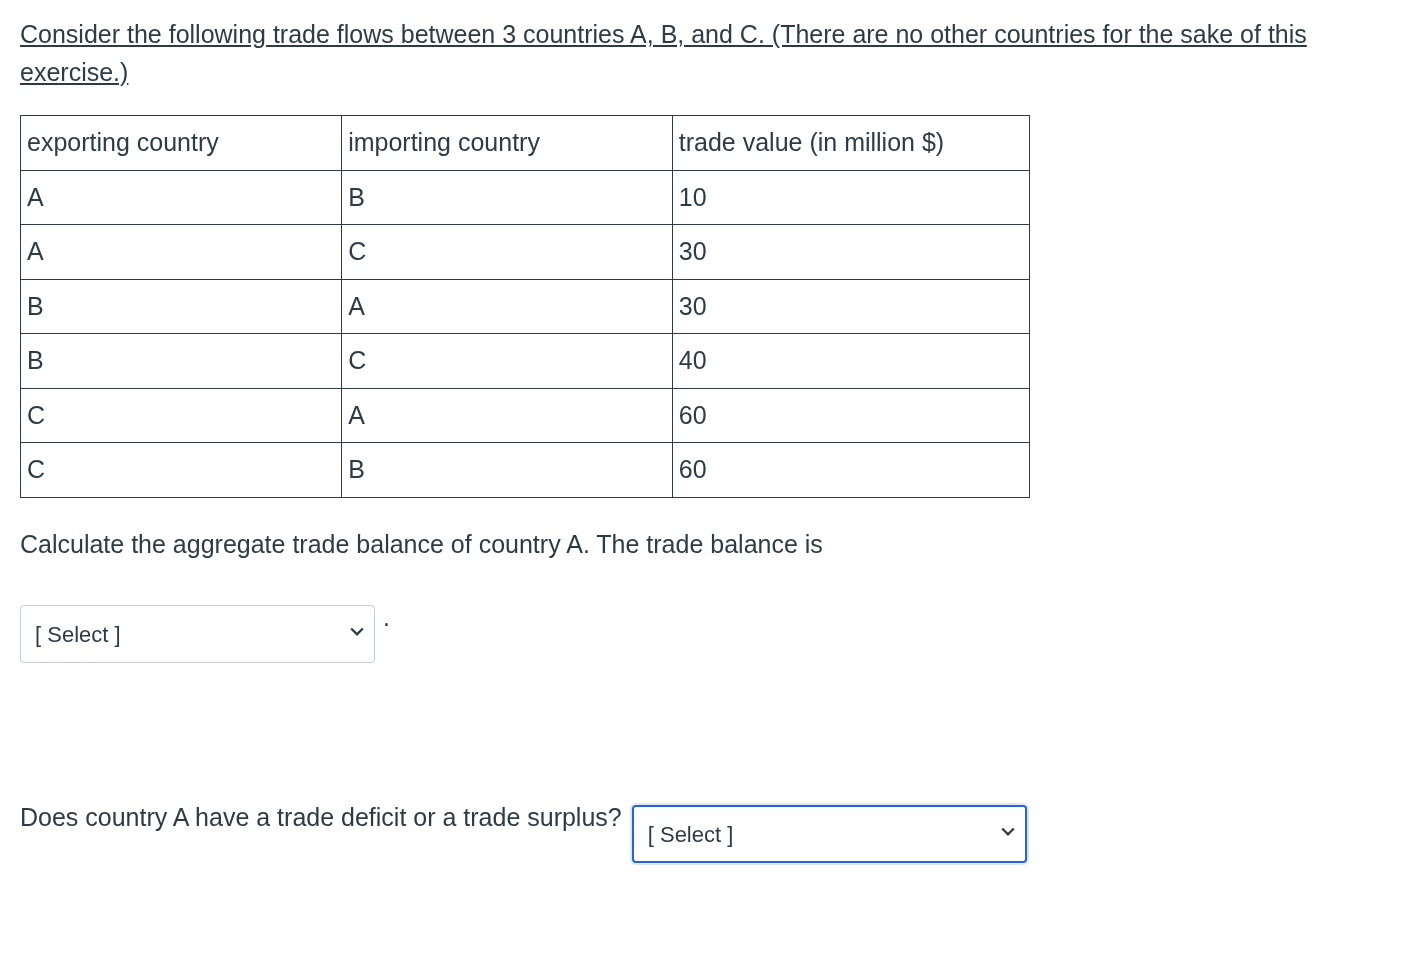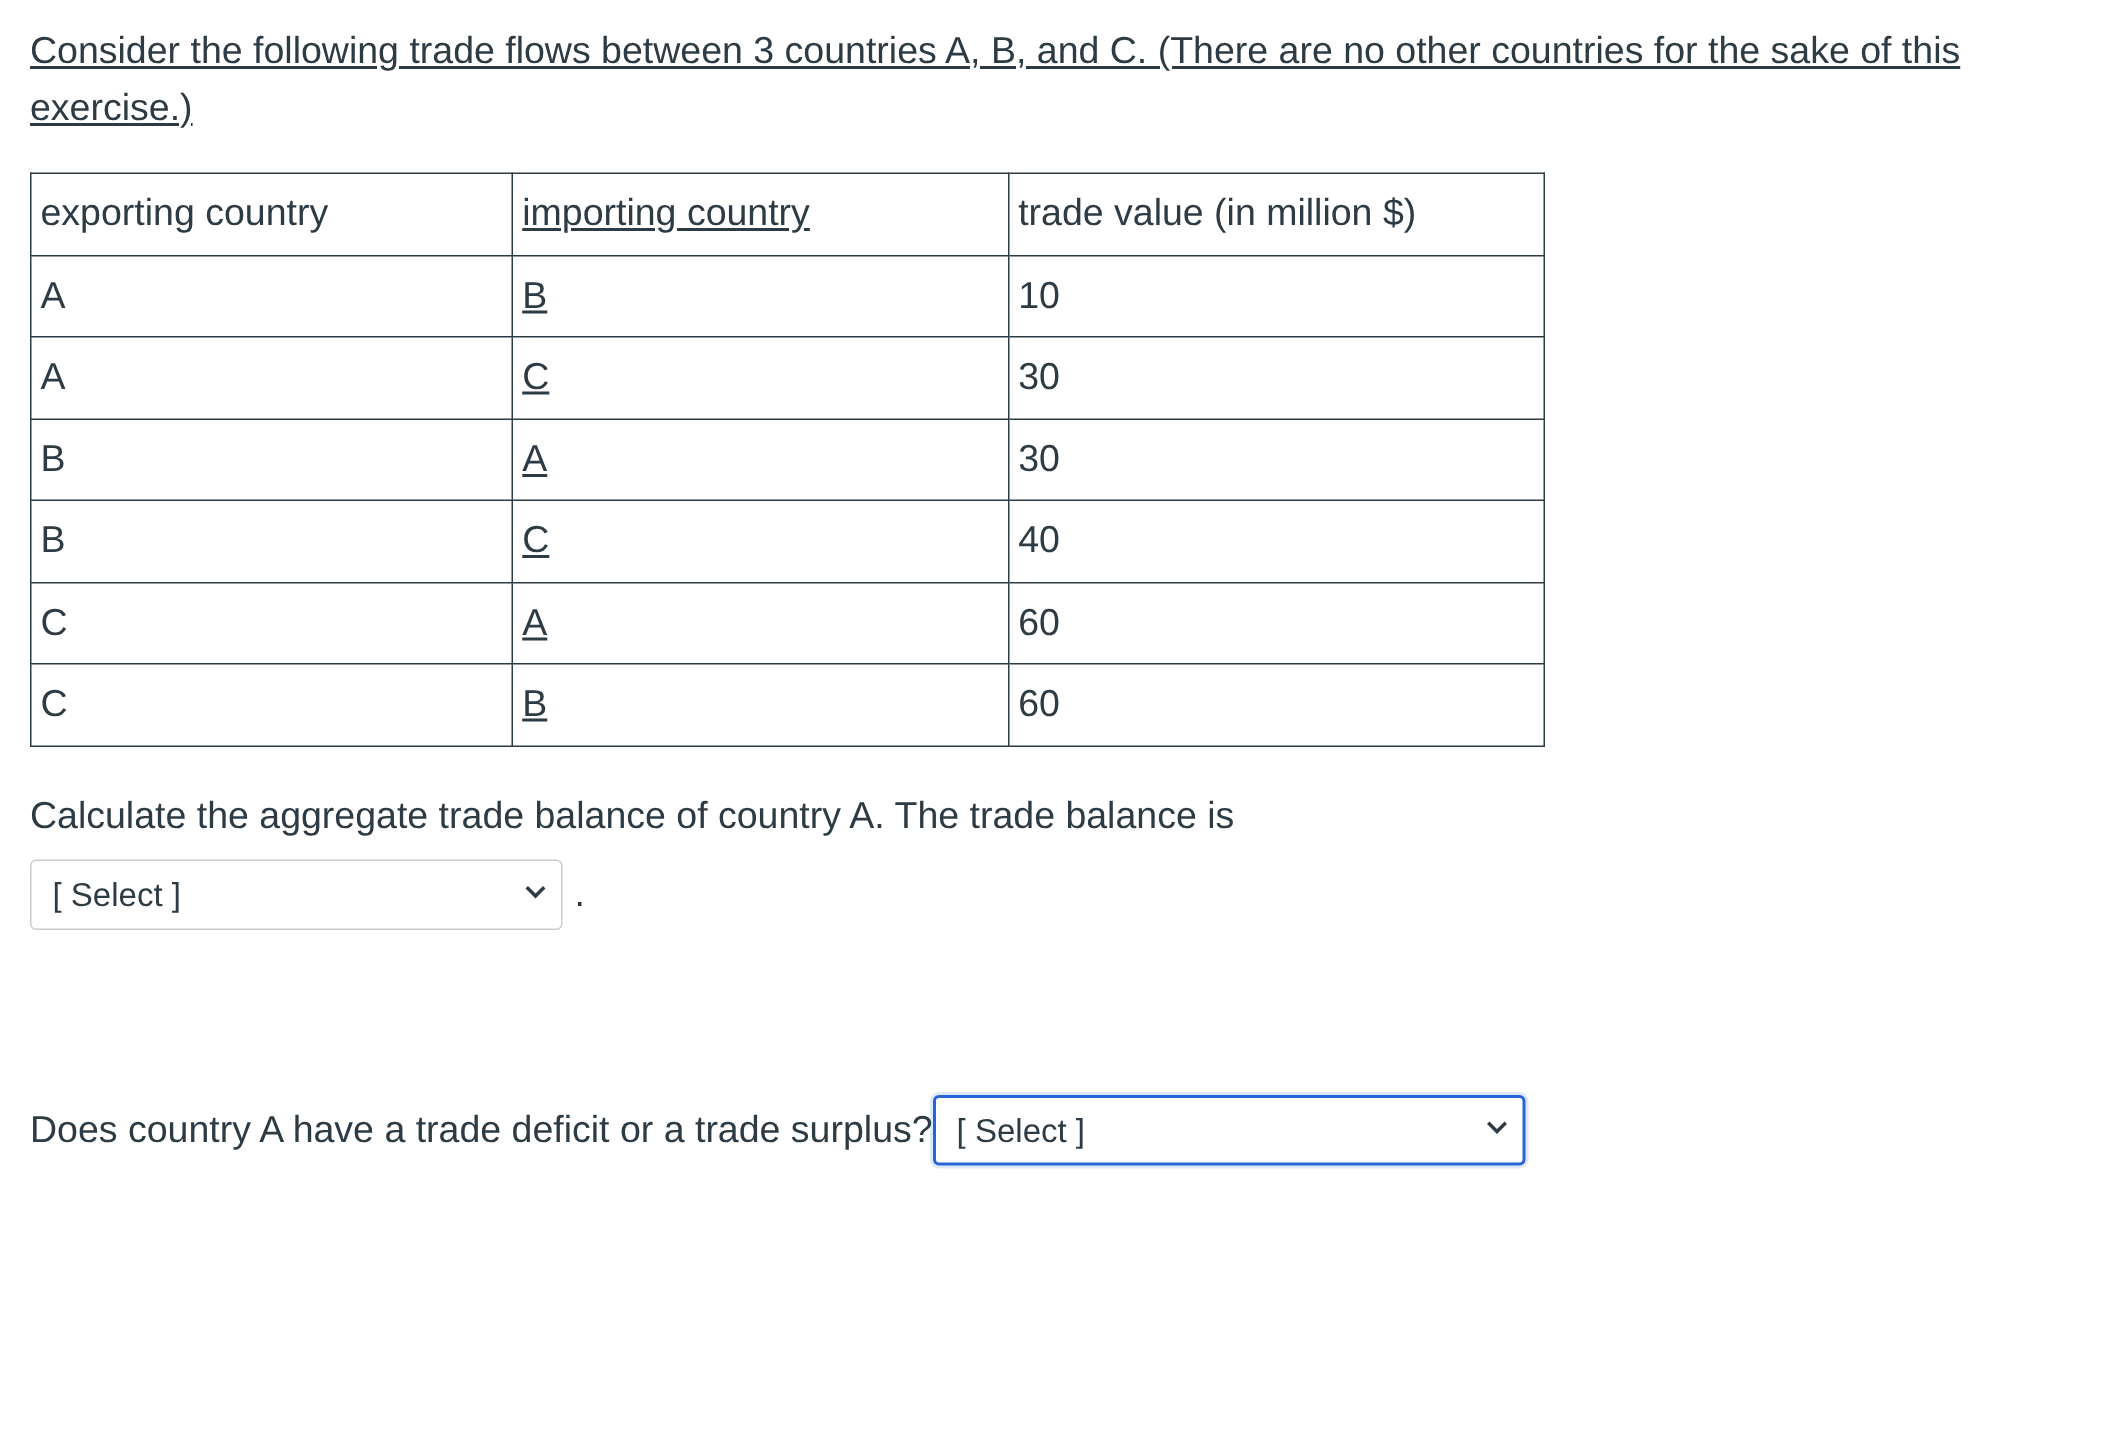--- a/index.html
+++ b/index.html
@@ -21,35 +21,36 @@
     margin-bottom: 28px;
   }
   table.trade td {
     border: 1px solid #2d3b45;
     padding: 8px 6px 8px 6px;
     font-size: 25px;
     color: #2d3b45;
     vertical-align: middle;
   }
   table.trade td.col-a { width: 320px; }
-  table.trade td.col-b { width: 330px; text-decoration: underline; }
+  table.trade td.col-b { width: 330px; }
   table.trade td.col-c { width: 360px; }
 
   .select-wrap {
     display: inline-flex;
     align-items: center;
     border: 1px solid #c7cdd1;
     border-radius: 4px;
     background: #ffffff;
-    height: 47px;
+    height: 58px;
     padding: 0 10px 0 14px;
     min-width: 355px;
     box-sizing: border-box;
     vertical-align: middle;
     justify-content: space-between;
+    margin-top: 32px;
   }
   .select-wrap.large { min-width: 395px; }
   .select-wrap.focused {
     border: 2px solid #2864d8;
     box-shadow: 0 0 0 2px rgba(40,100,216,0.15);
   }
   .select-text {
     font-size: 22px;
     color: #2d3b45;
   }
@@ -68,20 +69,21 @@
     align-items: center;
   }
   .period {
     margin-left: 8px;
     font-size: 25px;
   }
   .q2 {
     margin-top: 110px;
     display: flex;
     align-items: center;
+    gap: 10px;
     flex-wrap: wrap;
   }
 </style>
 </head>
 <body>
 
 <p class="para">Consider the following trade flows between 3 countries A, B, and C. (There are no other countries for the sake of this exercise.)</p>
 
 <table class="trade">
   <tbody>

